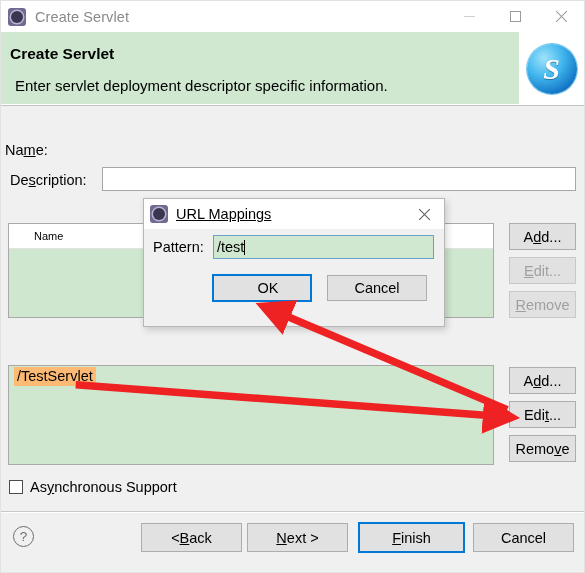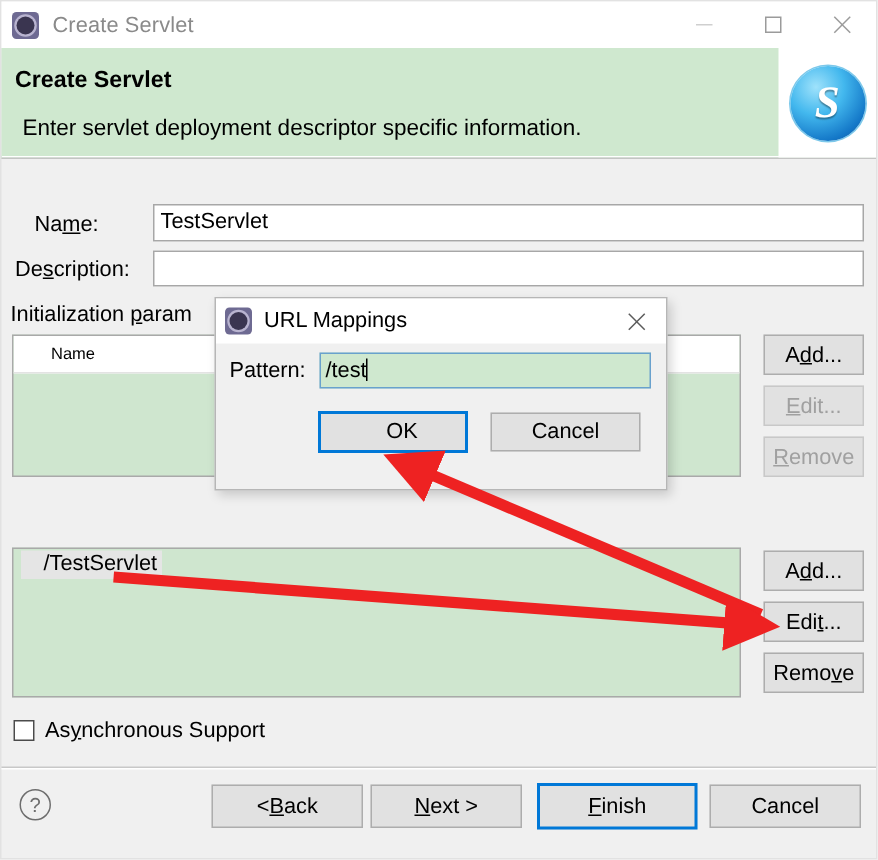--- a/index.html
+++ b/index.html
@@ -167,22 +167,22 @@
     font-size: 11px;
   }
   .list-header .col.c1 { width: 154px; box-sizing: border-box; }
   .list-row {
     height: 21px;
     display: flex;
     align-items: center;
     padding-left: 5px;
   }
   .list-row .sel {
-    background: #e5e5e5;
-    padding: 1px 3px 2px 15px;
+    background: #fdba74;
+    padding: 1px 3px 2px 3px;
     font-size: 14.5px;
   }
 
   .btn {
     position: absolute;
     box-sizing: border-box;
     background: #e1e1e1;
     border: 1px solid #adadad;
     font-family: "Liberation Sans", sans-serif;
     font-size: 14.5px;
@@ -244,21 +244,21 @@
     z-index: 40;
   }
   #urlmap-dialog .dlg-title {
     height: 30px;
     background: #ffffff;
     display: flex; align-items: center;
     position: relative;
   }
   #urlmap-dialog .dlg-title .title-icon { margin-left: 6px; margin-right: 8px; }
   #urlmap-dialog .dlg-title .dlg-title-text {
-    font-size: 14.5px; color: #000;
+    font-size: 14.5px; color: #000; text-decoration: underline;
   }
   #urlmap-dialog .dlg-close {
     position: absolute; right: 0; top: 0;
     width: 40px; height: 30px;
     display: flex; align-items: center; justify-content: center;
   }
   #urlmap-dialog .dlg-close .x {
     position: relative; width: 13px; height: 13px;
   }
   #urlmap-dialog .dlg-close .x:before,
@@ -329,27 +329,25 @@
   <div class="banner">
     <div class="banner-title">Create Servlet</div>
     <div class="banner-sub">Enter servlet deployment descriptor specific information.</div>
     <div class="banner-logo">
       <div class="logo-circle">S</div>
     </div>
   </div>
 
   <div class="content">
 
-    <div class="row-label" style="left:22px; top:36px;"><span>Na</span><u>m</u><span>e:</span></div>
-    <div class="textfield" style="left:101px; top:30px; width:474px; height:25px;">TestServlet</div>
+    <div class="row-label" style="left:4px; top:36px;"><span>Na</span><u>m</u><span>e:</span></div>
 
     <div class="row-label" style="left:9px; top:66px;"><span>De</span><u>s</u><span>cription:</span></div>
     <div class="textfield" style="left:101px; top:61px; width:474px; height:24px;"></div>
 
-    <div class="row-label" style="left:6px; top:96px;"><span>Initialization </span><u>p</u><span>aram</span></div>
     <div class="list-box" style="left:7px; top:117px; width:486px; height:95px;">
       <div class="list-header">
         <div class="col c1">Name</div>
       </div>
     </div>
     <button class="btn" style="left:508px; top:117px; width:67px; height:27px;">
         <span>A</span>
         <u>d</u>
         <span>d...</span>
       </button>

